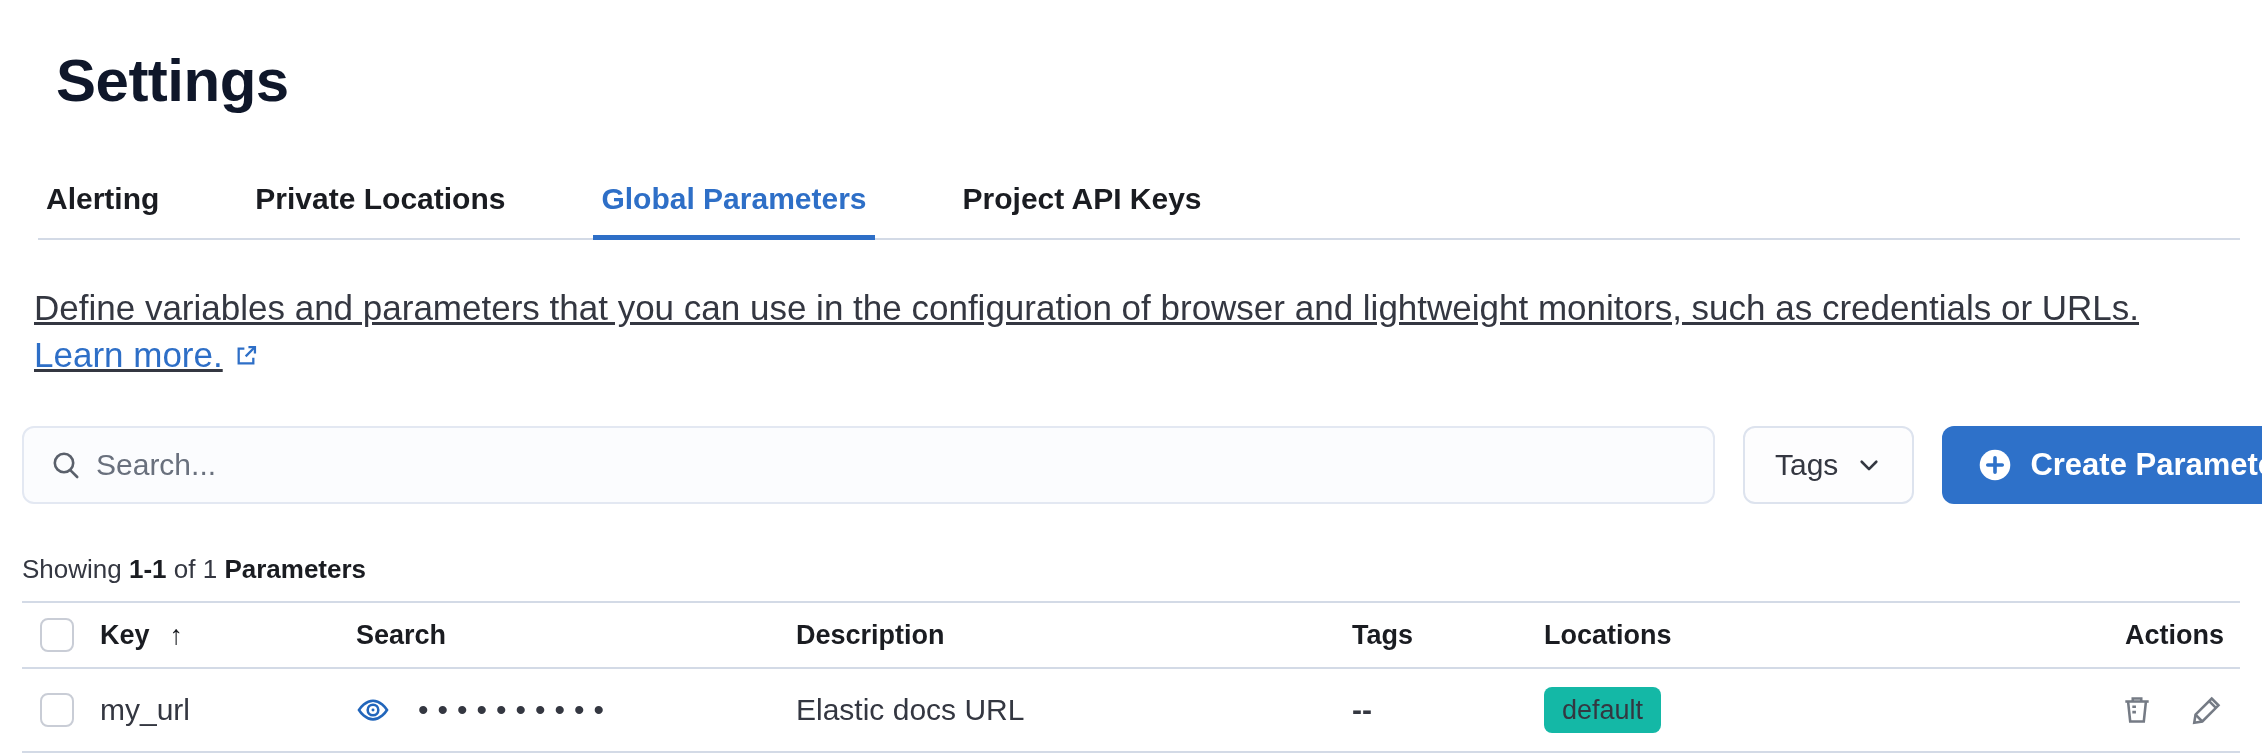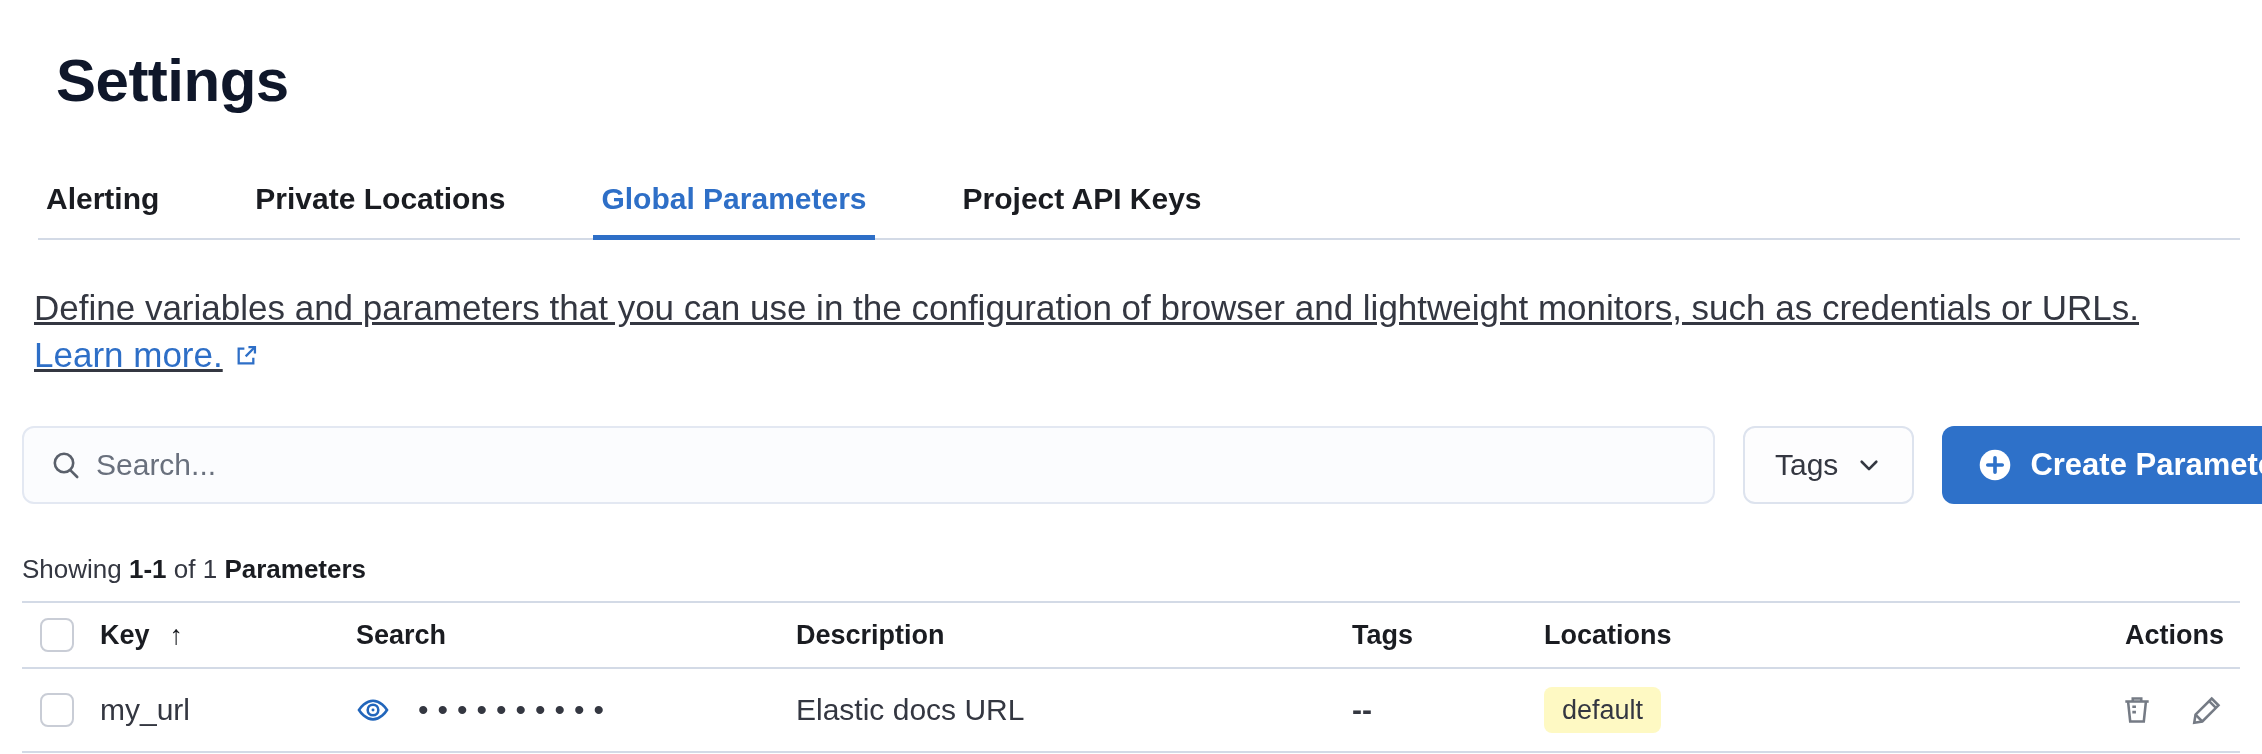--- a/index.html
+++ b/index.html
@@ -38,21 +38,21 @@
   
   .table{margin-top:16px;}
   .trow{display:grid;grid-template-columns:78px 256px 440px 556px 192px 556px 1fr;align-items:center;}
   .thead{height:64px;border-top:2px solid #d3dae6;border-bottom:2px solid #d3dae6;font-size:27px;font-weight:700;color:#1a1c21;}
   .tbodyrow{height:82px;border-bottom:2px solid #d3dae6;font-size:30px;color:#343741;}
   .cell{display:flex;align-items:center;gap:14px;}
   .cell.actions{justify-content:flex-end;padding-right:16px;gap:36px;}
   .checkbox{width:34px;height:34px;margin-left:18px;border:2px solid #c9cdd6;border-radius:8px;background:#fff;box-sizing:border-box;cursor:pointer;}
   .sort-arrow{font-size:27px;font-weight:400;color:#1a1c21;margin-left:6px;}
   .masked{font-size:30px;letter-spacing:9px;color:#343741;margin-left:14px;white-space:nowrap;}
-  .badge{display:inline-block;background:#fef9c3;color:#343741;font-size:27px;font-weight:500;border-radius:8px;padding:7px 18px;line-height:1.2;}
+  .badge{display:inline-block;background:#14b8a6;color:#343741;font-size:27px;font-weight:500;border-radius:8px;padding:7px 18px;line-height:1.2;}
   .icon-btn{background:none;border:none;padding:0;cursor:pointer;line-height:0;}
   .dash{font-weight:700;}
 </style>
 </head>
 <body>
 
 <div class="page">
 
   <h1 class="title">Settings</h1>
 

